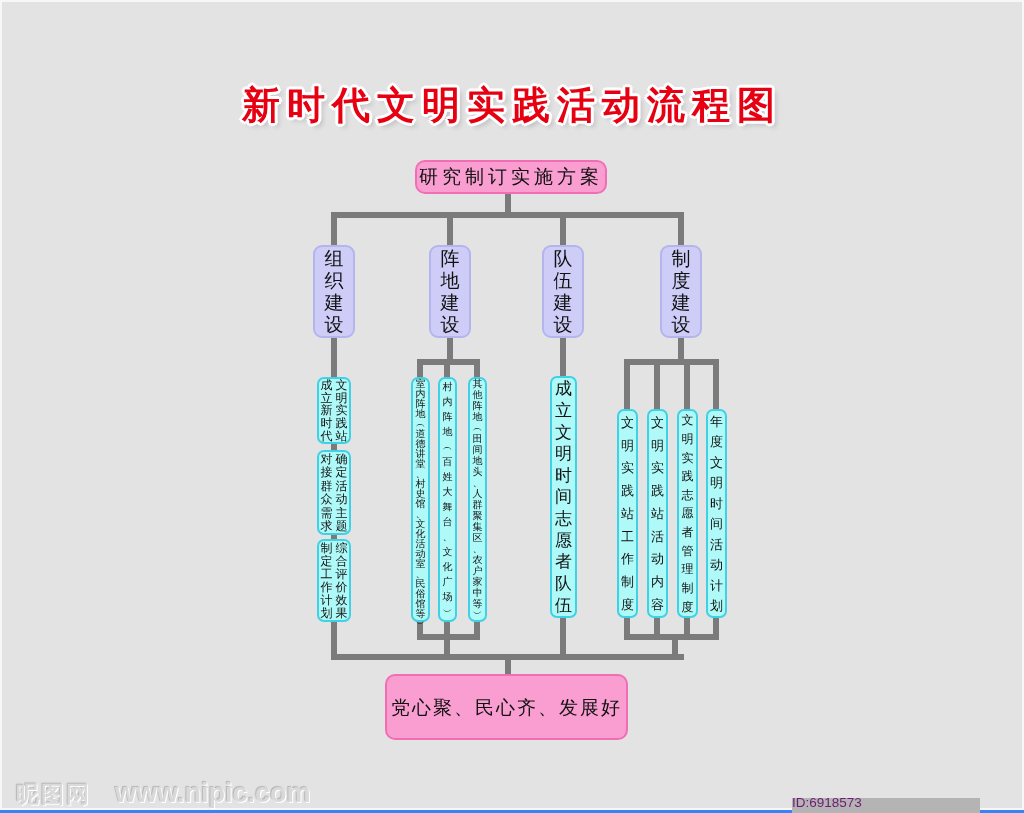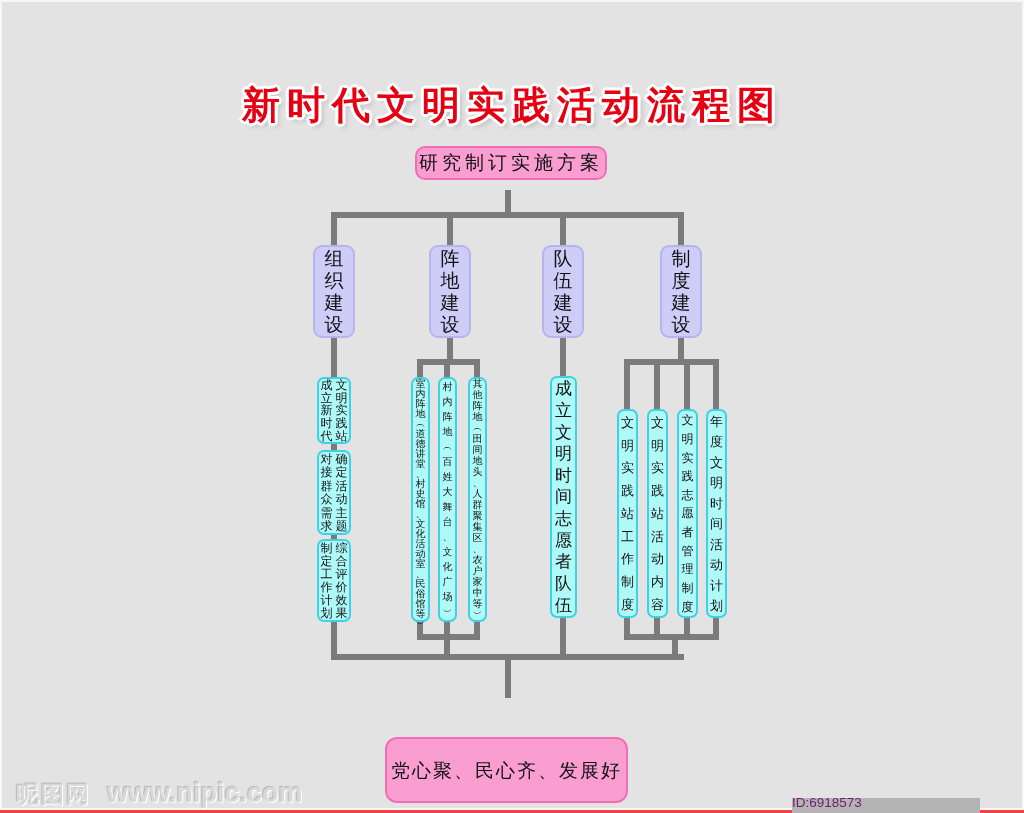--- a/index.html
+++ b/index.html
@@ -5,45 +5,45 @@
   html,body{margin:0;padding:0;}
   body{
     width:1024px;height:813px;
     background:var(--background,#e3e3e3);
     font-family:"Liberation Serif","DejaVu Serif",serif;
     position:relative;overflow:hidden;
   }
   #canvas{
     position:absolute;inset:0;
     box-shadow:inset 0 0 0 2px #f7f7f7;
-    border-bottom:3px solid #ef4444;
+    border-bottom:3px solid #3b82f6;
     box-sizing:border-box;
     padding-left:29px;
   }
   .line{position:absolute;background:var(--line-gray,#7b7b7b);z-index:1;}
   .box{position:absolute;z-index:2;box-sizing:border-box;display:flex;align-items:center;justify-content:center;color:#111;}
   .pink{background:var(--pink-fill,#fa9ed2);border:2px solid var(--pink-border,#f26eb4);border-radius:10px;}
   .purple{background:var(--purple-fill,#cdcdf8);border:2px solid var(--purple-border,#b5b5ee);border-radius:9px;}
   .cyan{background:var(--cyan-fill,#affaf8);border:2px solid var(--cyan-border,#3ed2e4);border-radius:7px;}
   .vtext{display:flex;flex-direction:column;justify-content:space-around;align-items:center;height:100%;width:100%;}
   .vtext span{line-height:1;display:block;}
   .cols{display:flex;flex-direction:row;width:100%;height:100%;}
   .cols .vtext{flex:1;}
   #title{
     position:absolute;left:0;right:0;top:80px;text-align:center;z-index:2;
     font-size:38px;font-weight:bold;letter-spacing:7px;color:var(--title-red,#e60012);
     text-shadow:-2px -2px 0 #fff,2px -2px 0 #fff,-2px 2px 0 #fff,2px 2px 0 #fff,
                 -3px 0 0 #fff,3px 0 0 #fff,0 -3px 0 #fff,0 3px 0 #fff,4px 4px 5px rgba(0,0,0,.18);
   }
   .hline{height:6px;}
   .vline{width:6px;}
-  #top-node{left:415px;top:146px;width:192px;height:34px;font-size:19px;letter-spacing:4px;}
+  #top-node{left:415px;top:160px;width:192px;height:34px;font-size:19px;letter-spacing:4px;}
   .branch-node{width:42px;height:93px;top:245px;font-size:19px;}
-  #bottom-node{left:385px;top:737px;width:243px;height:66px;flex-direction:column;font-size:19px;letter-spacing:2px;line-height:31px;border-radius:12px;}
-  #wm-left{position:absolute;left:16px;top:778px;z-index:3;display:flex;align-items:baseline;gap:16px;
+  #bottom-node{left:385px;top:674px;width:243px;height:66px;flex-direction:column;font-size:19px;letter-spacing:2px;line-height:31px;}
+  #wm-left{position:absolute;left:16px;top:778px;z-index:3;display:flex;align-items:baseline;gap:24px;
     color:#d9d9d9;text-shadow:1px 1px 0 #ffffff,-1px -1px 1px #b5b5b5;}
   #wm-left .logo{font-size:23px;font-weight:bold;letter-spacing:2px;font-family:"Liberation Sans",sans-serif;}
   #wm-left .url{font-size:27px;font-weight:bold;font-family:"Liberation Sans",sans-serif;}
   #wm-id{position:absolute;left:792px;top:798px;width:188px;height:24px;z-index:3;
     background:#b4b4b4;color:#701a75;display:flex;align-items:center;justify-content:center;
     font-size:13.5px;font-family:"Liberation Sans",sans-serif;}
 </style>
 </head>
 <body>
 

